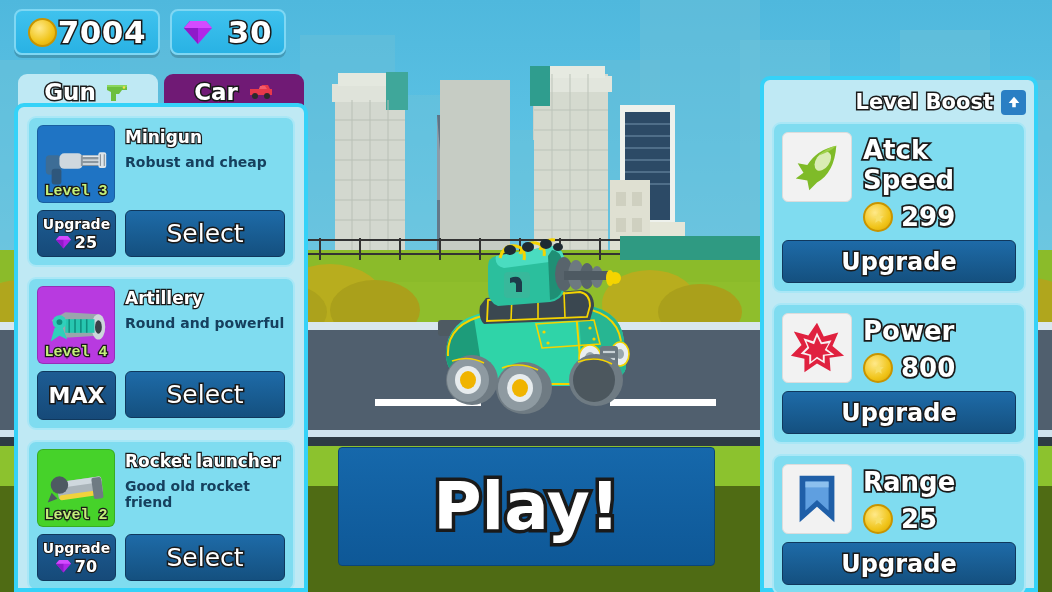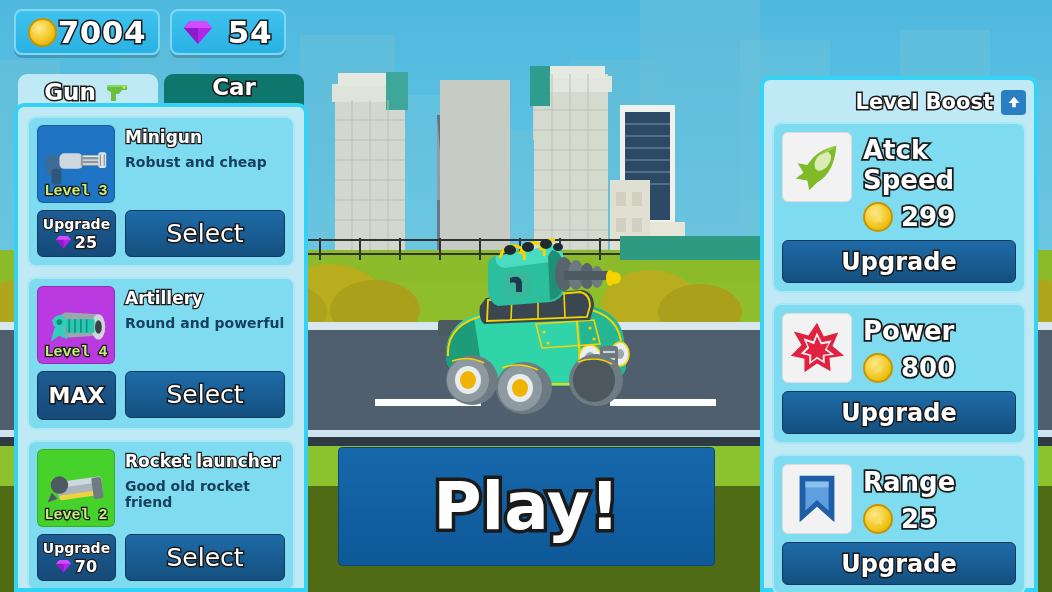--- a/index.html
+++ b/index.html
@@ -84,21 +84,21 @@
   
   .tabs { position:absolute; left:18px; top:74px; display:flex; }
   .tab {
     display:flex; align-items:center; justify-content:center; gap:10px;
     width:140px; height:36px;
     border-radius:9px 9px 0 0;
     font-size:23px; font-weight:bold; color:#fff;
     -webkit-text-stroke:3px #1a1a1a; paint-order:stroke fill;
   }
   .tab.active { background:#bfe9f4; }
-  .tab.inactive { background:#0f766e; margin-left:6px;flex-direction:column; }
+  .tab.inactive { background:#701a75; margin-left:6px; }
   .tab-ico { width:26px; height:18px; }
 
   
   .left-panel {
     position:absolute; left:14px; top:103px;
     width:294px; height:489px;
     background:#bfe9f4;
     border:4px solid #35d2f8;
     border-radius:10px 10px 0 0;
     padding:9px;
@@ -479,21 +479,21 @@
     <div class="coin-ico"></div>
     <div class="val">7004</div>
   </div>
 
   <div class="cur cur-gems">
     <svg class="gem-ico" viewBox="0 0 28 26">
       <polygon points="14,25 0,9 6,2 22,2 28,9" fill="#b026e8"></polygon>
       <polygon points="14,25 0,9 6,2 14,2" fill="#8f1ac9"></polygon>
       <polygon points="6,2 22,2 28,9 0,9" fill="#d44bff"></polygon>
     </svg>
-    <div class="val">54</div>
+    <div class="val">30</div>
   </div>
 
   <div class="tabs">
     <div class="tab active">
       <span>Gun</span>
       <svg class="tab-ico" viewBox="0 0 26 18">
         <path d="M1 2 h20 v5 h-5 l-3 4 h-3 v7 h-5 v-9 l-4 -2z" fill="#6cbf3f"></path>
         <path d="M1 2 h20 v2 h-20z" fill="#8ad65e"></path>
         <circle cx="18" cy="4.5" r="1.3" fill="#f5e04a"></circle>
       </svg>

